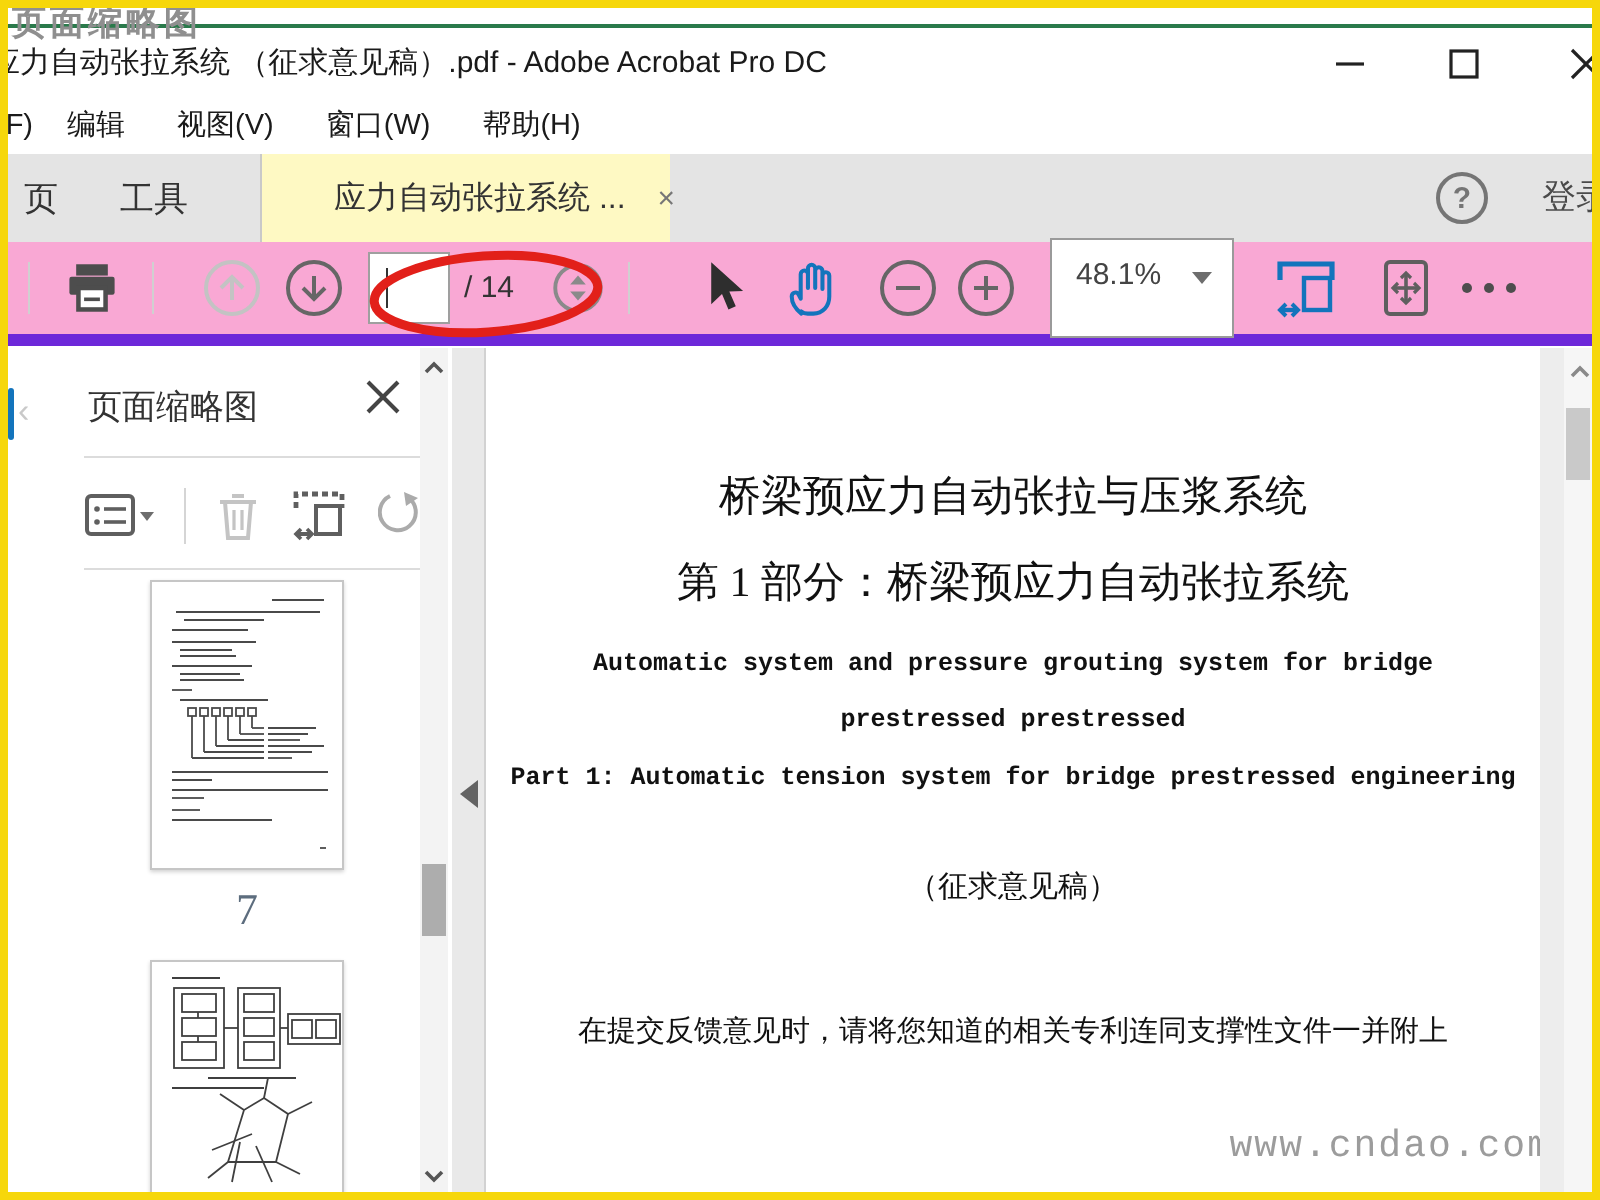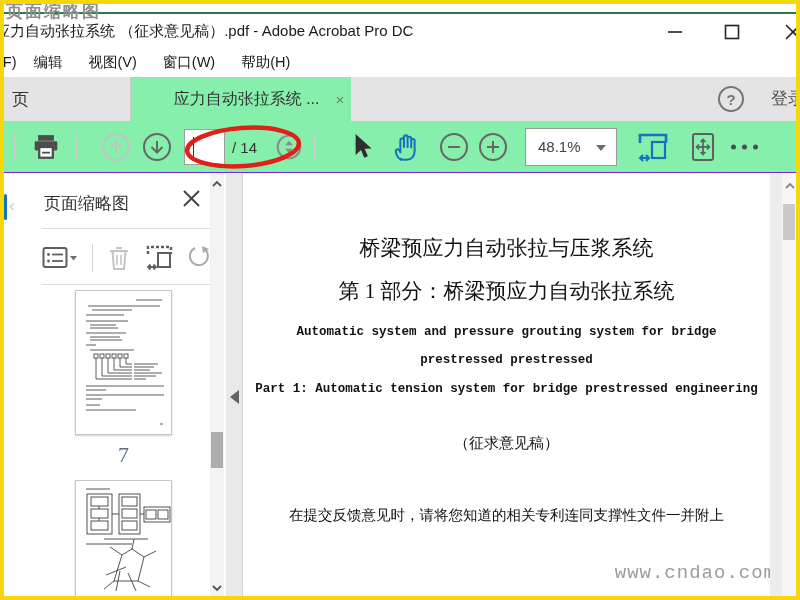--- a/index.html
+++ b/index.html
@@ -27,38 +27,38 @@
   .menu-item { padding:0 13px; white-space:nowrap; }
   .menu-item:first-child { margin-left:-48px; padding-right:4px; }
 
   
   .tabbar { position:absolute; left:0; right:0; top:73px; height:44px; background:#e4e4e4; }
   .tab-home { position:absolute; left:-6px; top:0; height:44px; display:flex; align-items:center;
               padding:0 14px; font-size:17px; color:#333; }
   .tab-tools { position:absolute; left:38px; top:0; height:44px; display:flex; align-items:center;
                padding:0 18px; font-size:17px; color:#333; }
   .tab-divider { position:absolute; left:126px; top:0; width:1px; height:44px; background:#c9c9c9; }
-  .tab-doc { position:absolute; left:127px; top:0; width:220px; height:45px; background:#86efac;
-             display:flex; align-items:center; font-size:16px; color:#333;justify-content:center; }
+  .tab-doc { position:absolute; left:127px; top:0; width:204px; height:45px; background:#fef9c3;
+             display:flex; align-items:center; font-size:16px; color:#333; }
   .tab-doc-label { margin-left:36px; white-space:nowrap; }
   .tab-close { margin-left:16px; font-size:15px; color:#777; line-height:1; }
   .help-circle { position:absolute; right:52px; top:9px; width:26px; height:26px; border:2px solid #757575;
                  border-radius:50%; color:#757575; font-size:15px; font-weight:700;
                  display:flex; align-items:center; justify-content:center; }
   .sign-in { position:absolute; right:-9px; top:10px; font-size:17px; color:#4a4a4a; white-space:nowrap; }
 
   
-  .toolbar { position:absolute; left:0; right:0; top:117px; height:52px; background:#86efac;
-             border-bottom:1px solid #6d28d9; }
+  .toolbar { position:absolute; left:0; right:0; top:117px; height:52px; background:#f9a8d4;
+             border-bottom:6px solid #6d28d9; }
   .tb { position:absolute; top:50%; transform:translateY(-50%); }
   .tb-divider { width:1px; height:26px; background:#d0d0d0; }
   .page-input { left:180px; width:41px; height:36px; background:#fff; border:1px solid #9f9f9f; }
   .caret-line { position:absolute; left:8px; top:7px; width:1px; height:20px; background:#333; }
   .page-total { left:228px; font-size:15px; color:#333; white-space:nowrap; }
-  .zoom-box { left:521px; width:92px; height:38px; background:#fff; border:1px solid #9a9a9a; }
+  .zoom-box { left:521px; width:92px; height:50px; background:#fff; border:1px solid #9a9a9a; }
   .zoom-text { position:absolute; left:12px; top:9px; font-size:15px; color:#444; }
   .zoom-caret { position:absolute; right:10px; top:16px; width:0; height:0;
                 border-left:5px solid transparent; border-right:5px solid transparent;
                 border-top:6px solid #6d6d6d; }
   .dots { left:727px; display:flex; gap:6px; }
   .dots span { width:5px; height:5px; border-radius:50%; background:#4d4d4d; display:block; }
   .red-ellipse { position:absolute; left:176px; top:0px; pointer-events:none; }
 
   
   .content { position:absolute; left:0; right:0; top:170px; bottom:0; display:flex; }
@@ -140,20 +140,21 @@
   <div class="menubar">
     <div class="menu-item">文件(F)</div>
     <div class="menu-item">编辑</div>
     <div class="menu-item">视图(V)</div>
     <div class="menu-item">窗口(W)</div>
     <div class="menu-item">帮助(H)</div>
   </div>
 
   <div class="tabbar">
     <div class="tab-home">页</div>
+    <div class="tab-tools">工具</div>
     <div class="tab-divider"></div>
     <div class="tab-doc">
       <span class="tab-doc-label">应力自动张拉系统 ...</span>
       <span class="tab-close">×</span>
     </div>
     <div class="help-circle">
       <span>?</span>
     </div>
     <div class="sign-in">登录</div>
   </div>

